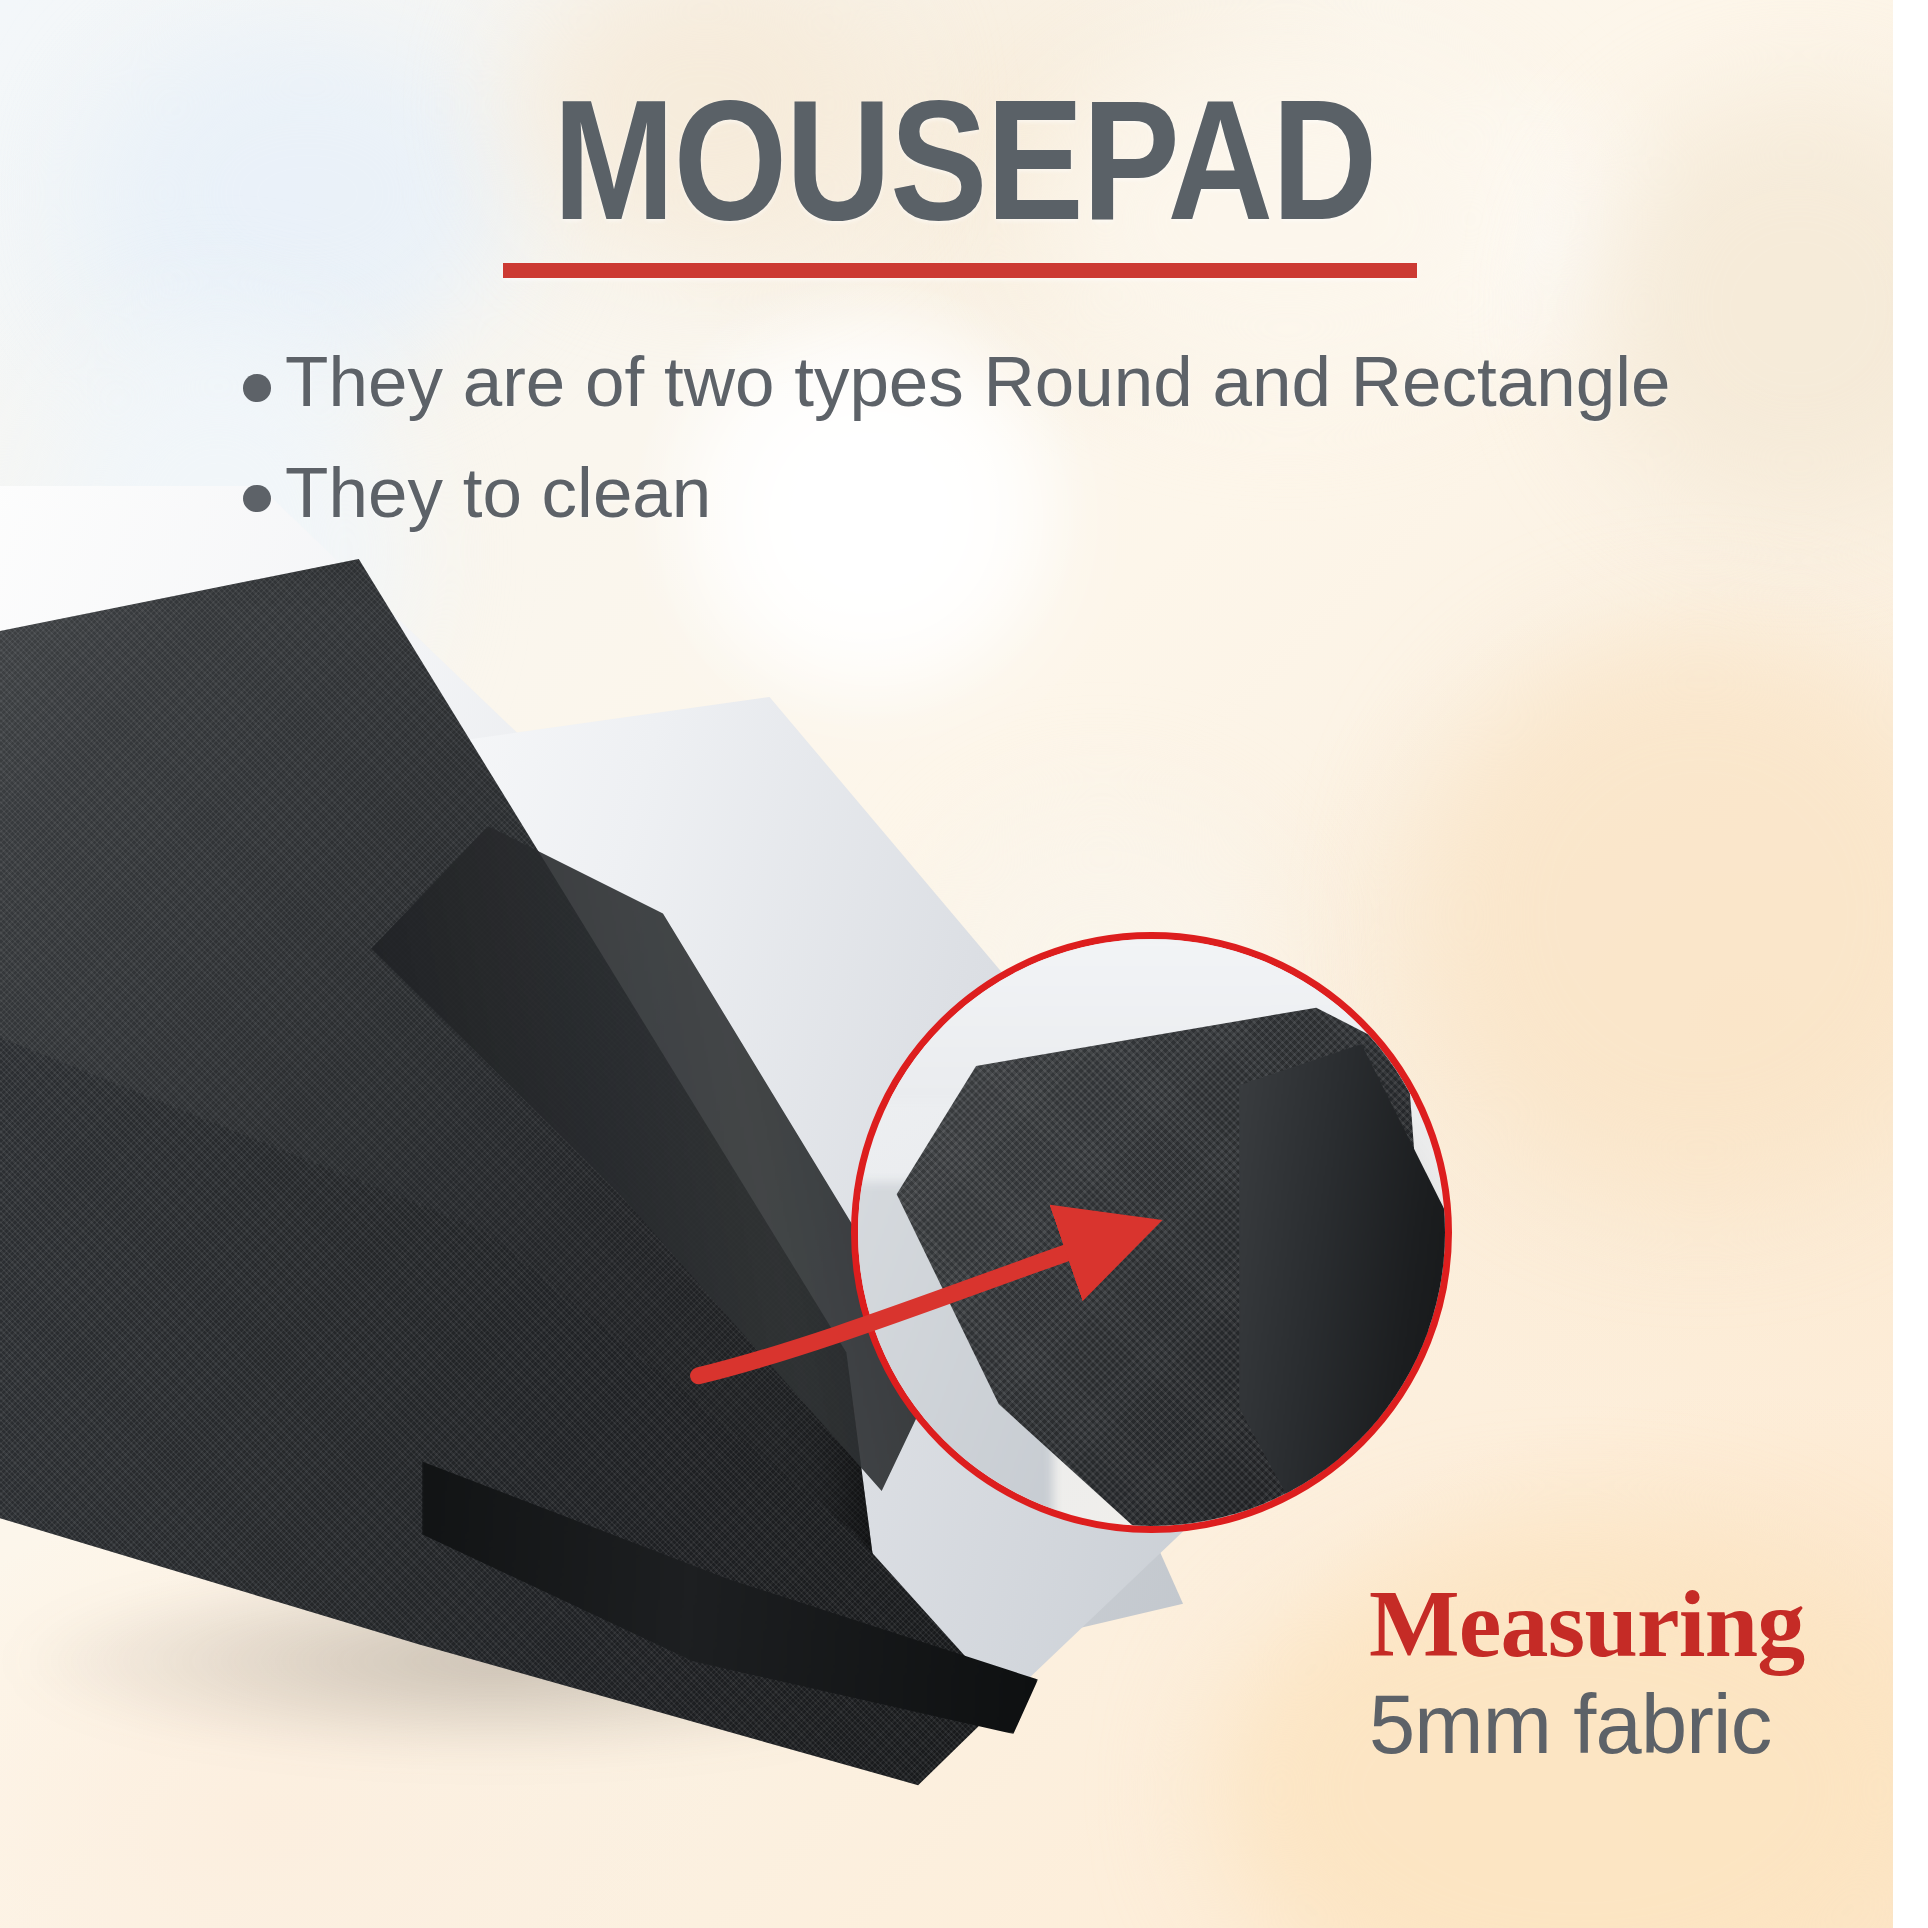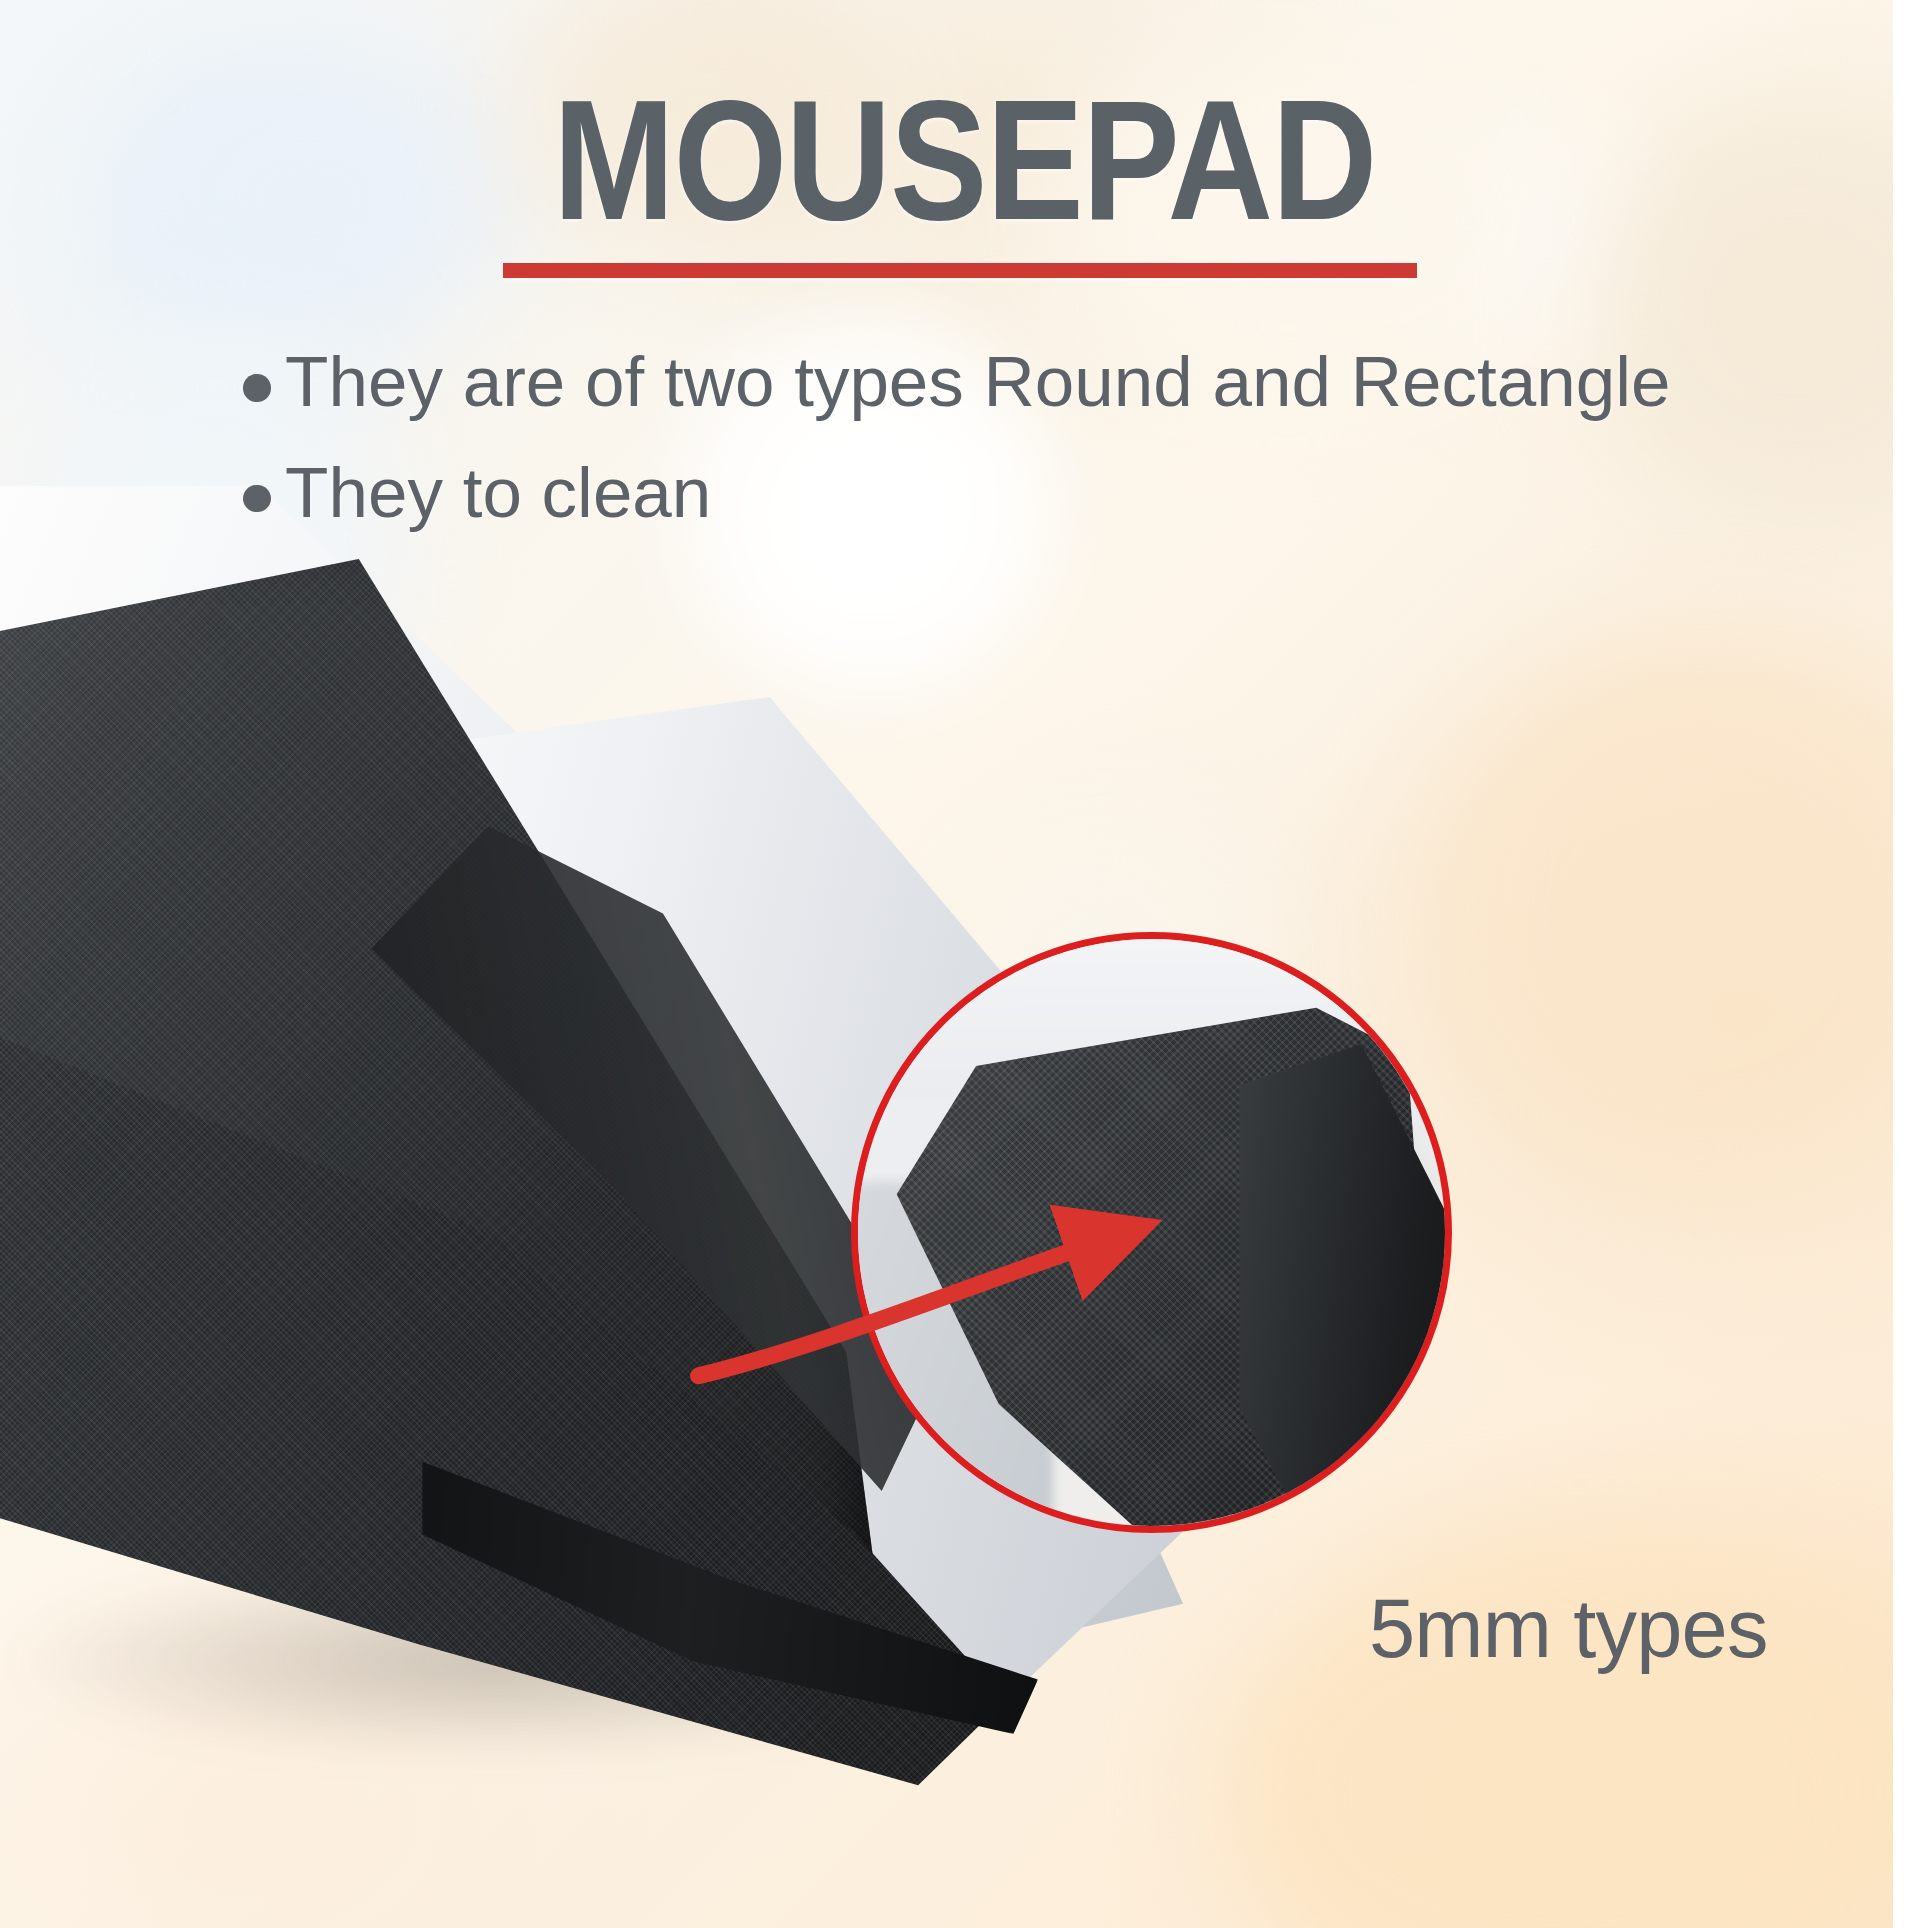--- a/index.html
+++ b/index.html
@@ -347,17 +347,18 @@
     <span class="title">MOUSEPAD</span>
   </div>
   <div class="title-rule"></div>
 
   <div class="bullets">
     <p class="bullet-item"><span class="dot"></span><span>They are of two types Round and Rectangle</span></p>
     <p class="bullet-item"><span class="dot"></span><span>They to clean</span></p>
   </div>
 
   <div class="measure">
-    <span class="measure-sub">5mm types</span>
+    <span class="measure-head">Measuring</span>
+    <span class="measure-sub">5mm fabric</span>
   </div>
 
 </div>
 
 
 </body></html>

